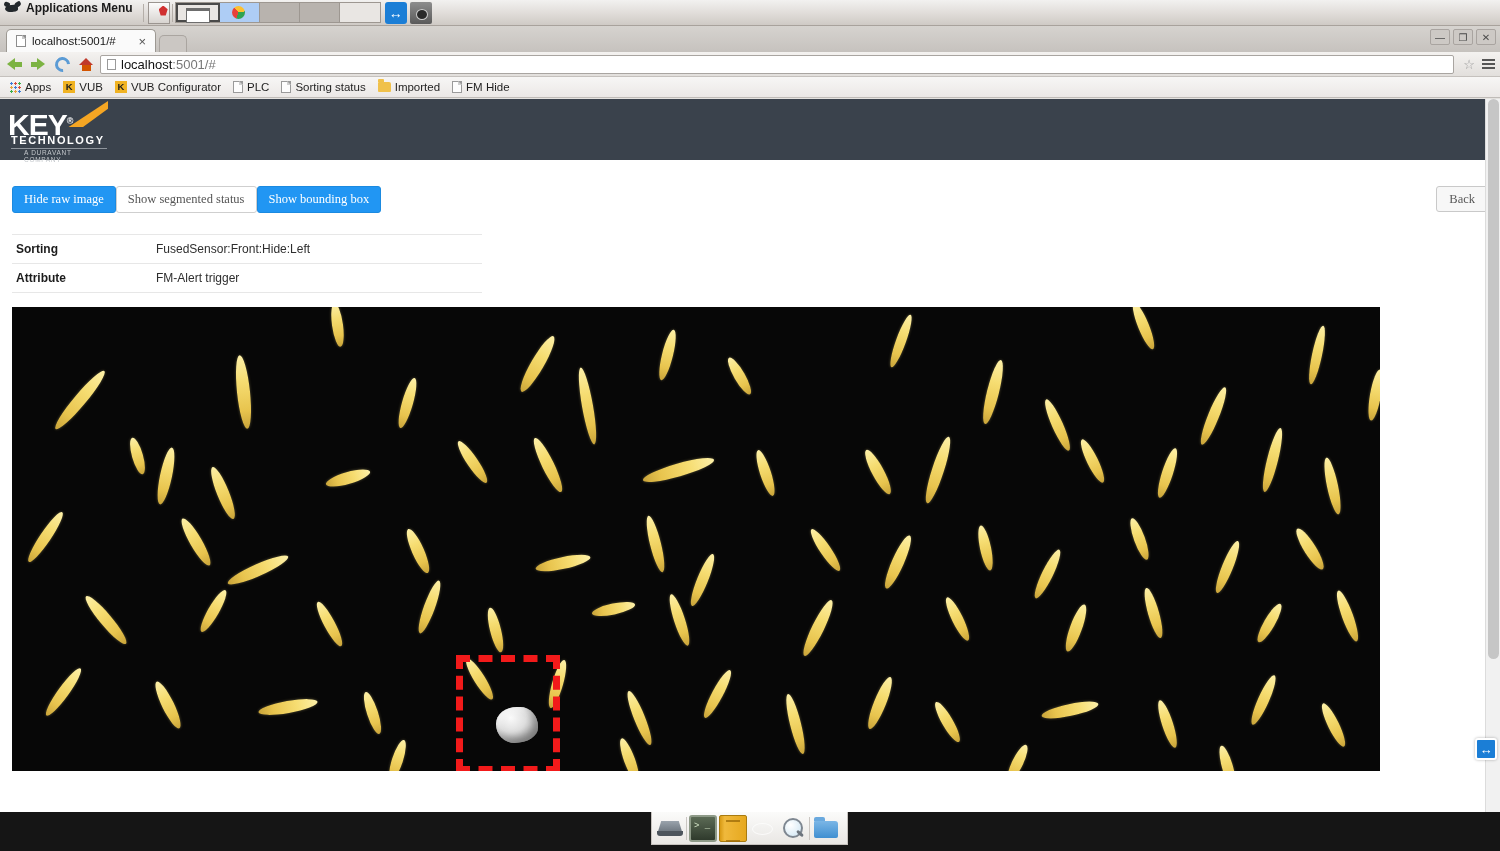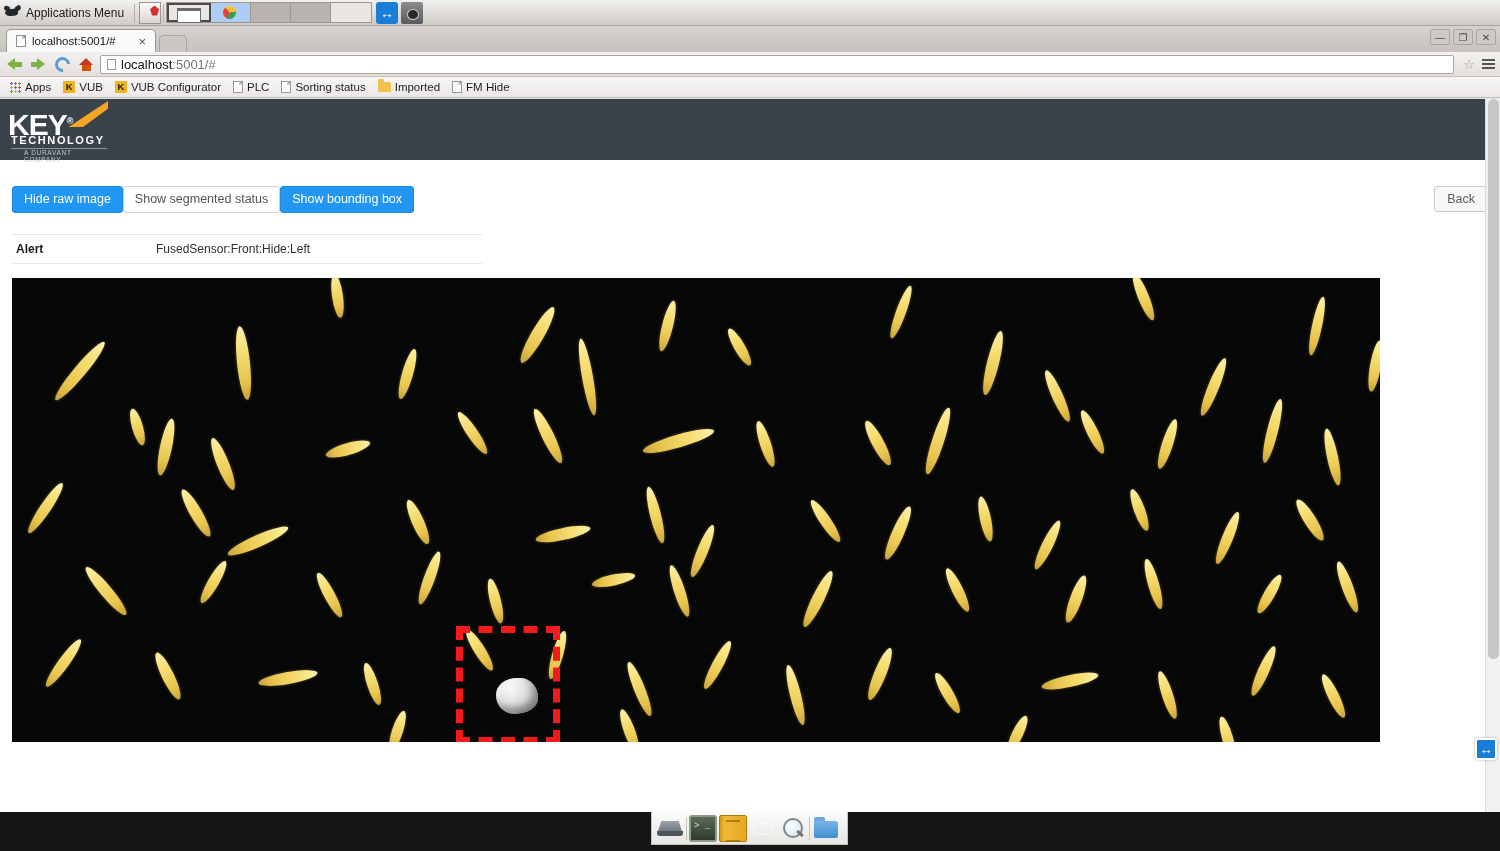--- a/index.html
+++ b/index.html
@@ -12,22 +12,22 @@
   }
 
   
   #xfce-panel {
     position: absolute; top: 0; left: 0; width: 1500px; height: 26px;
     background: linear-gradient(to bottom, #f2f1f0 0%, #dedad6 60%, #cfcac5 100%);
     border-bottom: 1px solid #a8a29c;
     display: flex; align-items: center;
   }
   #app-menu-btn {
-    display: flex; align-items: center; gap: 5px;
-    height: 24px; padding: 0 8px 0 4px; cursor: default;
+    display: flex; align-items: flex-start; gap: 5px;
+    height: 24px; padding: 0 8px 0 4px; cursor: default; font-weight: bold;
   }
   .mouse-glyph {
     width: 17px; height: 15px; position: relative; flex: none;
   }
   .mouse-glyph::before {
     content: ""; position: absolute; left: 1px; top: 4px;
     width: 13px; height: 7px; background: #23282c;
     border-radius: 50% 45% 40% 55%;
     transform: rotate(-6deg);
   }
@@ -267,21 +267,21 @@
   .logo-dura {
     position: absolute; left: 16px; top: 48px;
     font-size: 6.5px; letter-spacing: 0.7px; color: #c3c7cb;
   }
   .logo-reg { font-size: 9px; vertical-align: super; }
 
   #page {
     padding: 0 12px; position: relative; background: #fff; height: 652px;
   }
   #btnrow {
-    position: relative; height: 36px; margin-top: 26px;
+    position: relative; height: 36px; margin-top: 26px; font-family: Liberation Serif, serif;
   }
   .btn-group { display: inline-flex; }
   .btn {
     height: 27px; padding: 0 11px; font-size: 12.5px; line-height: 25px;
     border: 1px solid transparent; border-radius: 3px;
     white-space: nowrap; cursor: pointer;
   }
   .btn-primary { background: #2196f3; color: #fff; border-color: #1b8ae0; }
   .btn-default { background: #fff; color: #555; border: 1px solid #cfcfcf; }
   #back-btn {
@@ -533,22 +533,26 @@
         <div class="btn btn-primary">Hide raw image</div>
         <div class="btn btn-default">Show segmented status</div>
         <div class="btn btn-primary">Show bounding box</div>
       </div>
       <div id="back-btn">Back</div>
     </div>
 
     <table id="info-table">
       <tbody>
         <tr>
-          <td class="k">Alert</td>
+          <td class="k">Sorting</td>
           <td class="v">FusedSensor:Front:Hide:Left</td>
+        </tr>
+        <tr>
+          <td class="k">Attribute</td>
+          <td class="v">FM-Alert trigger</td>
         </tr>
       </tbody>
     </table>
 
     <div id="imgwrap">
       <div id="fries-layer">
           <div class="fry" style="left: 320px; top: -4px; width: 11px; height: 44px; transform: rotate(-8deg);"></div>
           <div class="fry" style="left: 519px; top: 25px; width: 13px; height: 64px; transform: rotate(30deg);"></div>
           <div class="fry" style="left: 650px; top: 22px; width: 11px; height: 52px; transform: rotate(14deg);"></div>
           <div class="fry" style="left: 884px; top: 6px; width: 10px; height: 56px; transform: rotate(20deg);"></div>

